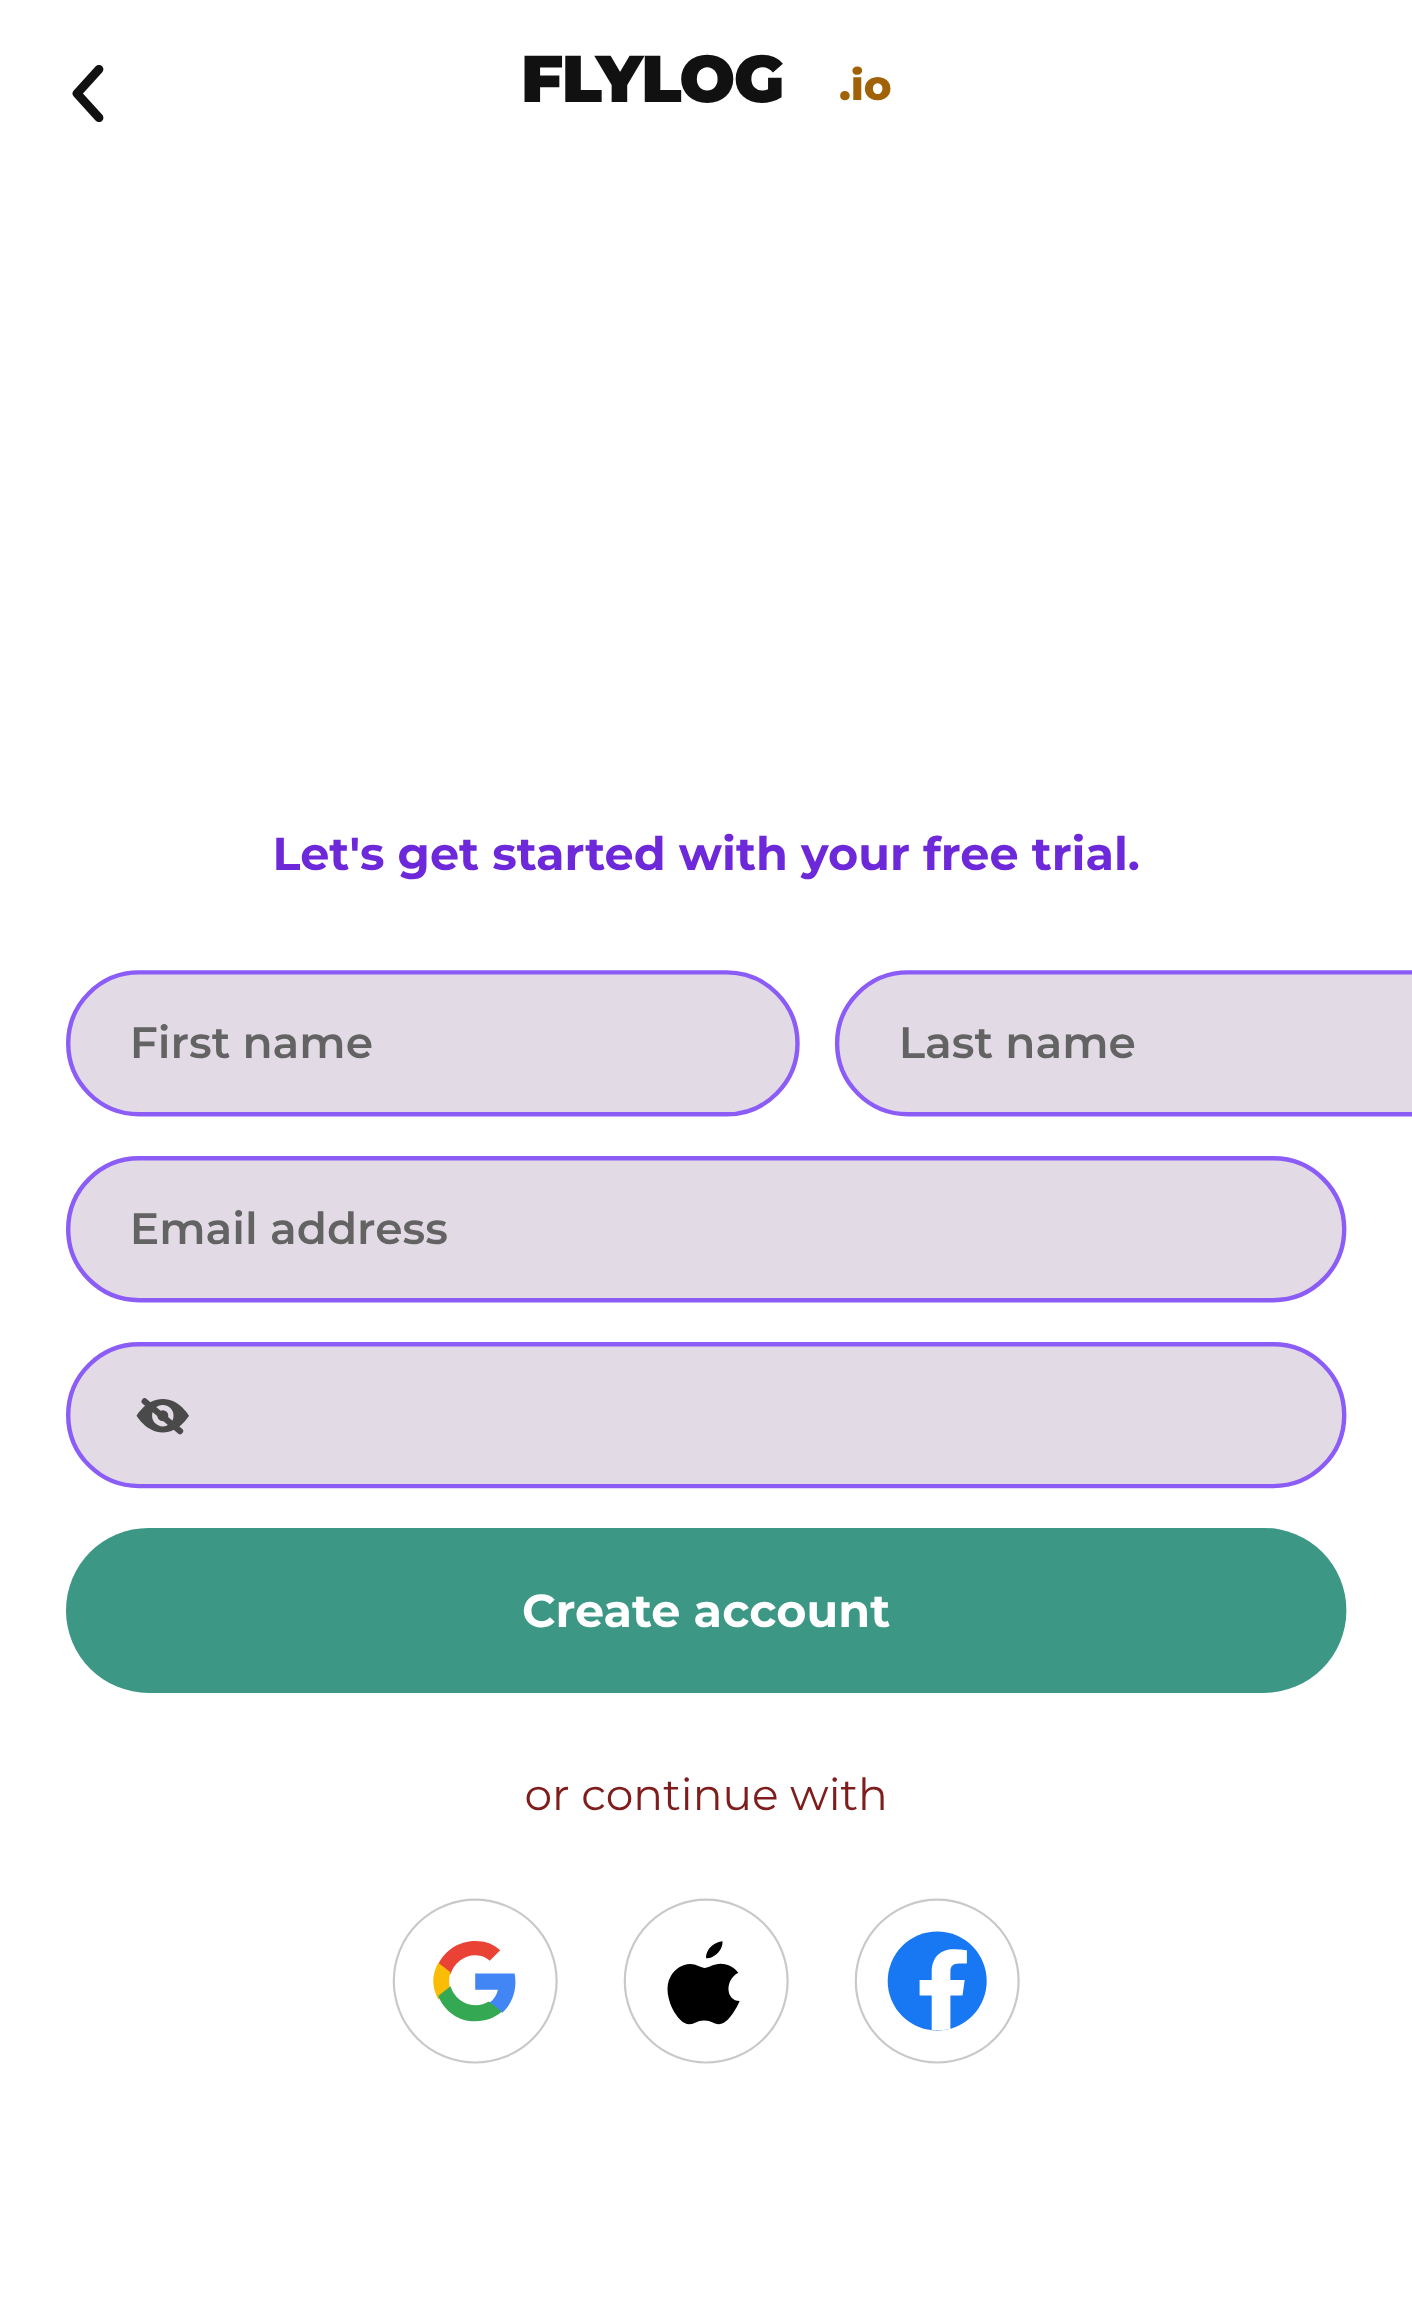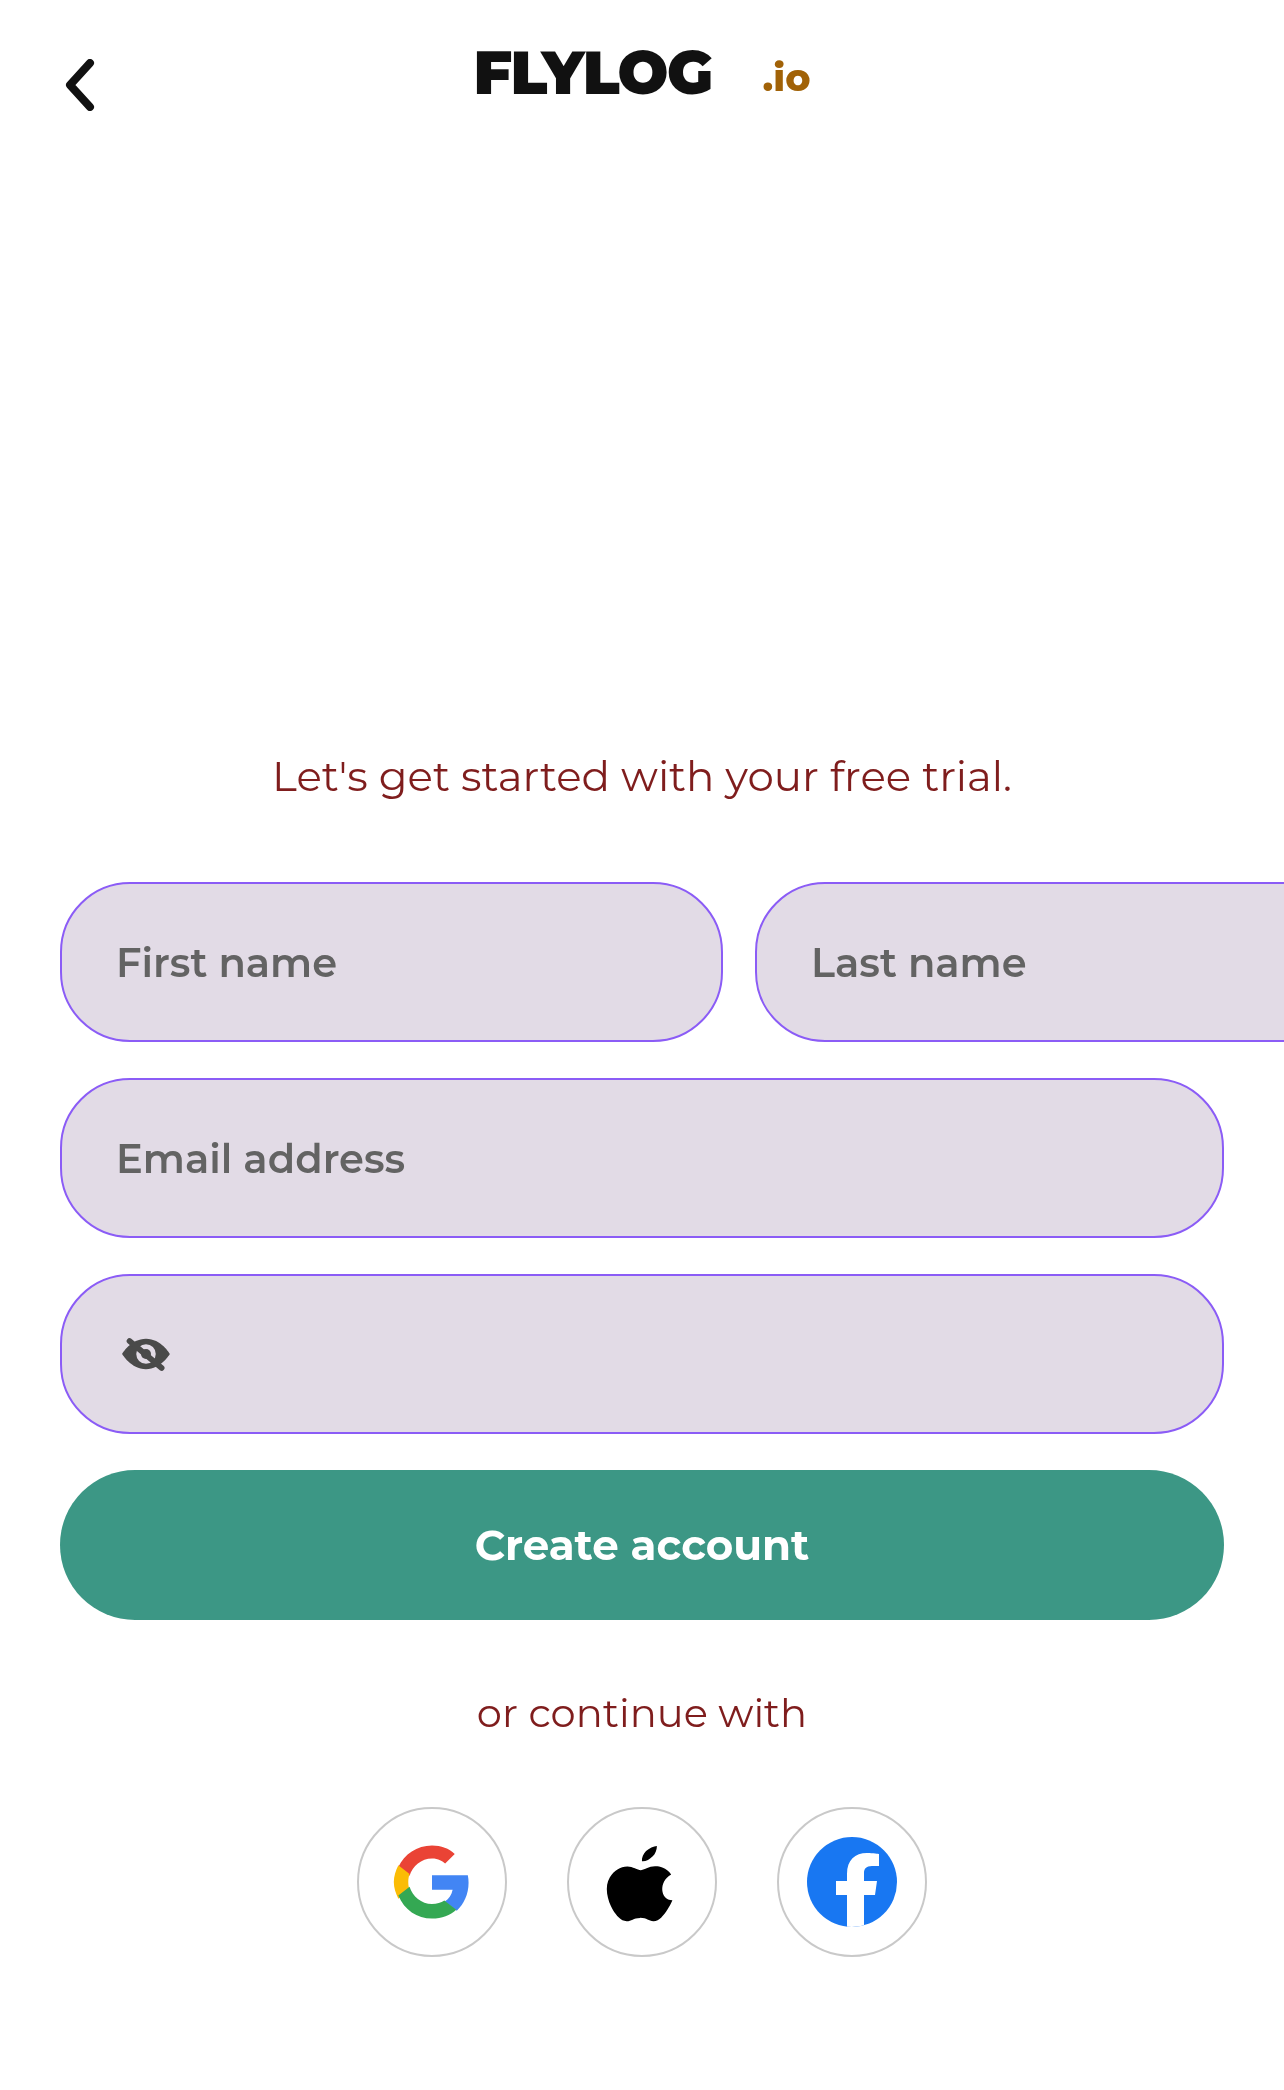--- a/index.html
+++ b/index.html
@@ -8,26 +8,26 @@
 
   
   .back-btn { position: absolute; top: 50px; left: 50px; width: 60px; height: 70px; display:flex; align-items:center; justify-content:center; background:none; border:none; cursor:pointer; }
   .logo { position:absolute; top: 43px; left: 50%; transform: translateX(-50%); display:flex; align-items: flex-end; gap: 47px; }
   .logo-main { font-family: Montserrat, Poppins, Arial, sans-serif; font-weight: 900; font-size: 60px; letter-spacing: -1.5px; color:#111; line-height:1; }
   .logo-io { font-family: Montserrat, Poppins, Arial, sans-serif; font-weight: 800; font-size: 38px; color:#a16207; line-height:1; padding-bottom:6px; padding-left:4px; }
 
   
   .content { position:absolute; top: 710px; left: 60px; right: 60px; }
   .title { font-family: Montserrat, Poppins, Arial, sans-serif; font-weight: 600; font-size: 74px; text-align:center; color:#1b1b1b; }
-  .subtitle { margin-top: 40px; font-family: Montserrat, Poppins, Arial, sans-serif; font-weight: 400; font-size: 42px; text-align:center; color:#7f1d1d; }
+  .subtitle { margin-top: 40px; font-family: Montserrat, Poppins, Arial, sans-serif; font-weight: 700; font-size: 42px; text-align:center; color:#6d28d9; }
 
   .form { margin-top: 80px; }
   .row { display:flex; gap: 32px; }
 
-  .field { flex:1; height: 160px; border-radius: 70px; background:#e2dbe6; border: 2px solid #8b5cf6; display:flex; align-items:center; padding: 0 54px; }
+  .field { flex:1; height: 133px; border-radius: 70px; background:#e2dbe6; border: 4px solid #8b5cf6; display:flex; align-items:center; padding: 0 54px; }
   .field.full { width:100%; }
   .field input { flex:1; background:transparent; border:none; outline:none; font-family: Montserrat, Poppins, Arial, sans-serif; font-size: 40px; font-weight:600; color:#222; }
   .field input::placeholder { color:#636363; font-weight:600; }
   .gap-v { height: 36px; }
 
   .eye-btn { background:none; border:none; cursor:pointer; width:60px; height:60px; display:flex; align-items:center; justify-content:center; }
 
   .primary-btn { margin-top: 36px; width:100%; height: 150px; border:none; border-radius: 75px; background:#3c9785; color:#ffffff; font-family: Montserrat, Poppins, Arial, sans-serif; font-weight:700; font-size: 42px; cursor:pointer; }
 
   .or { margin-top: 68px; text-align:center; font-family: Montserrat, Poppins, Arial, sans-serif; font-size: 40px; font-weight:400; color:#7f1d1d; }

